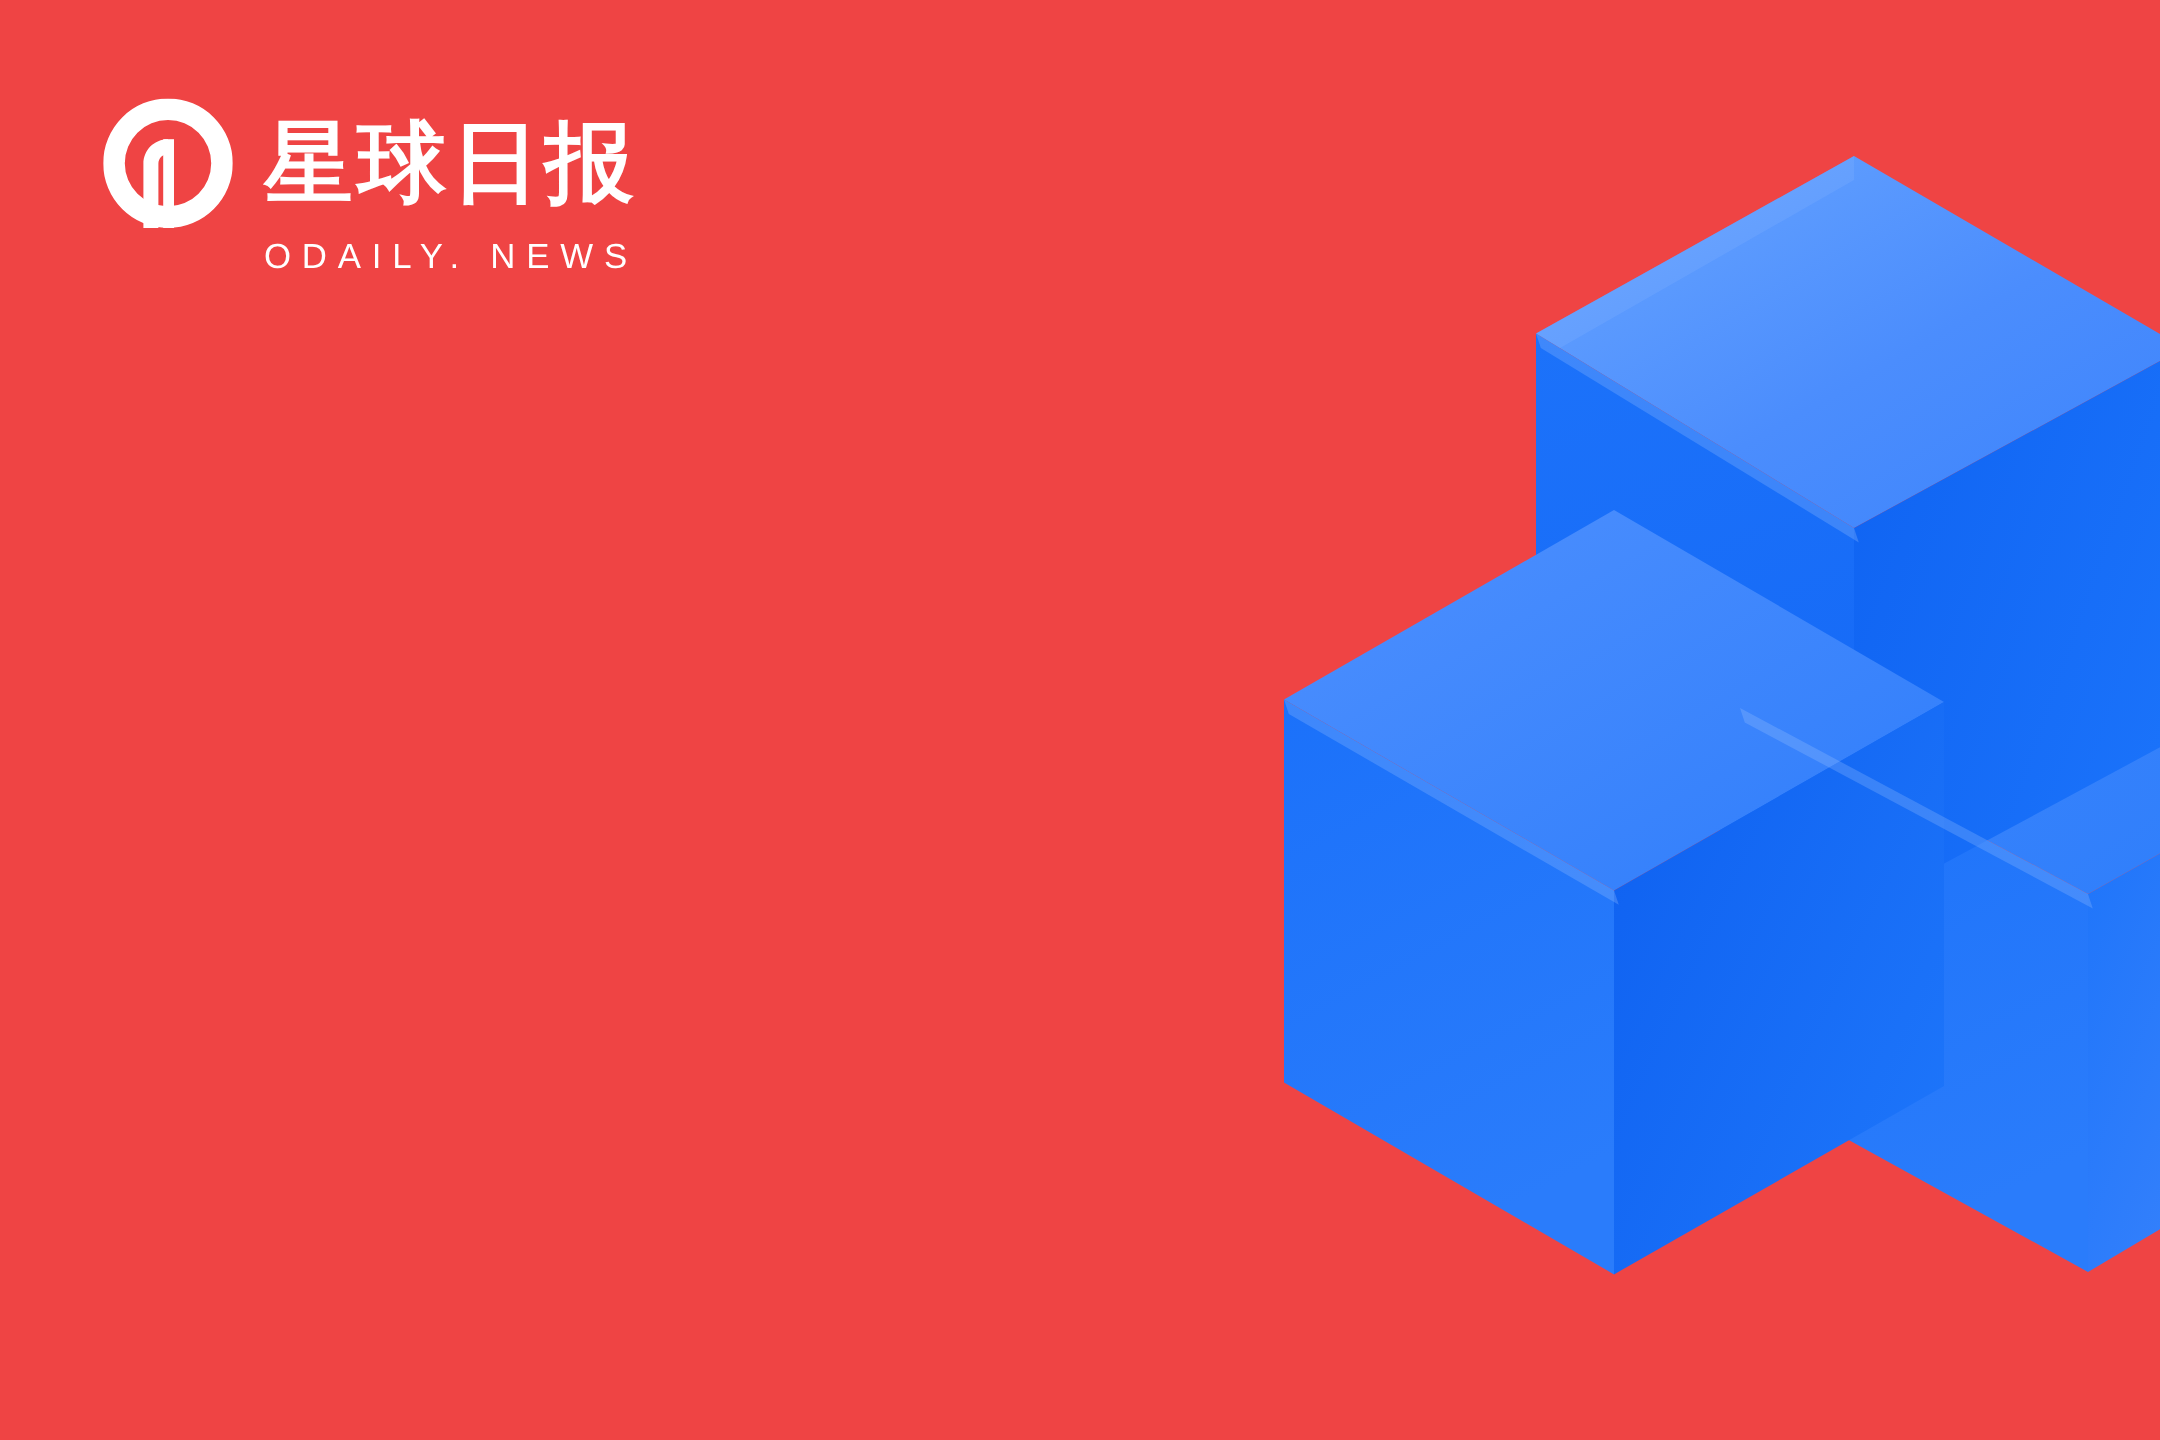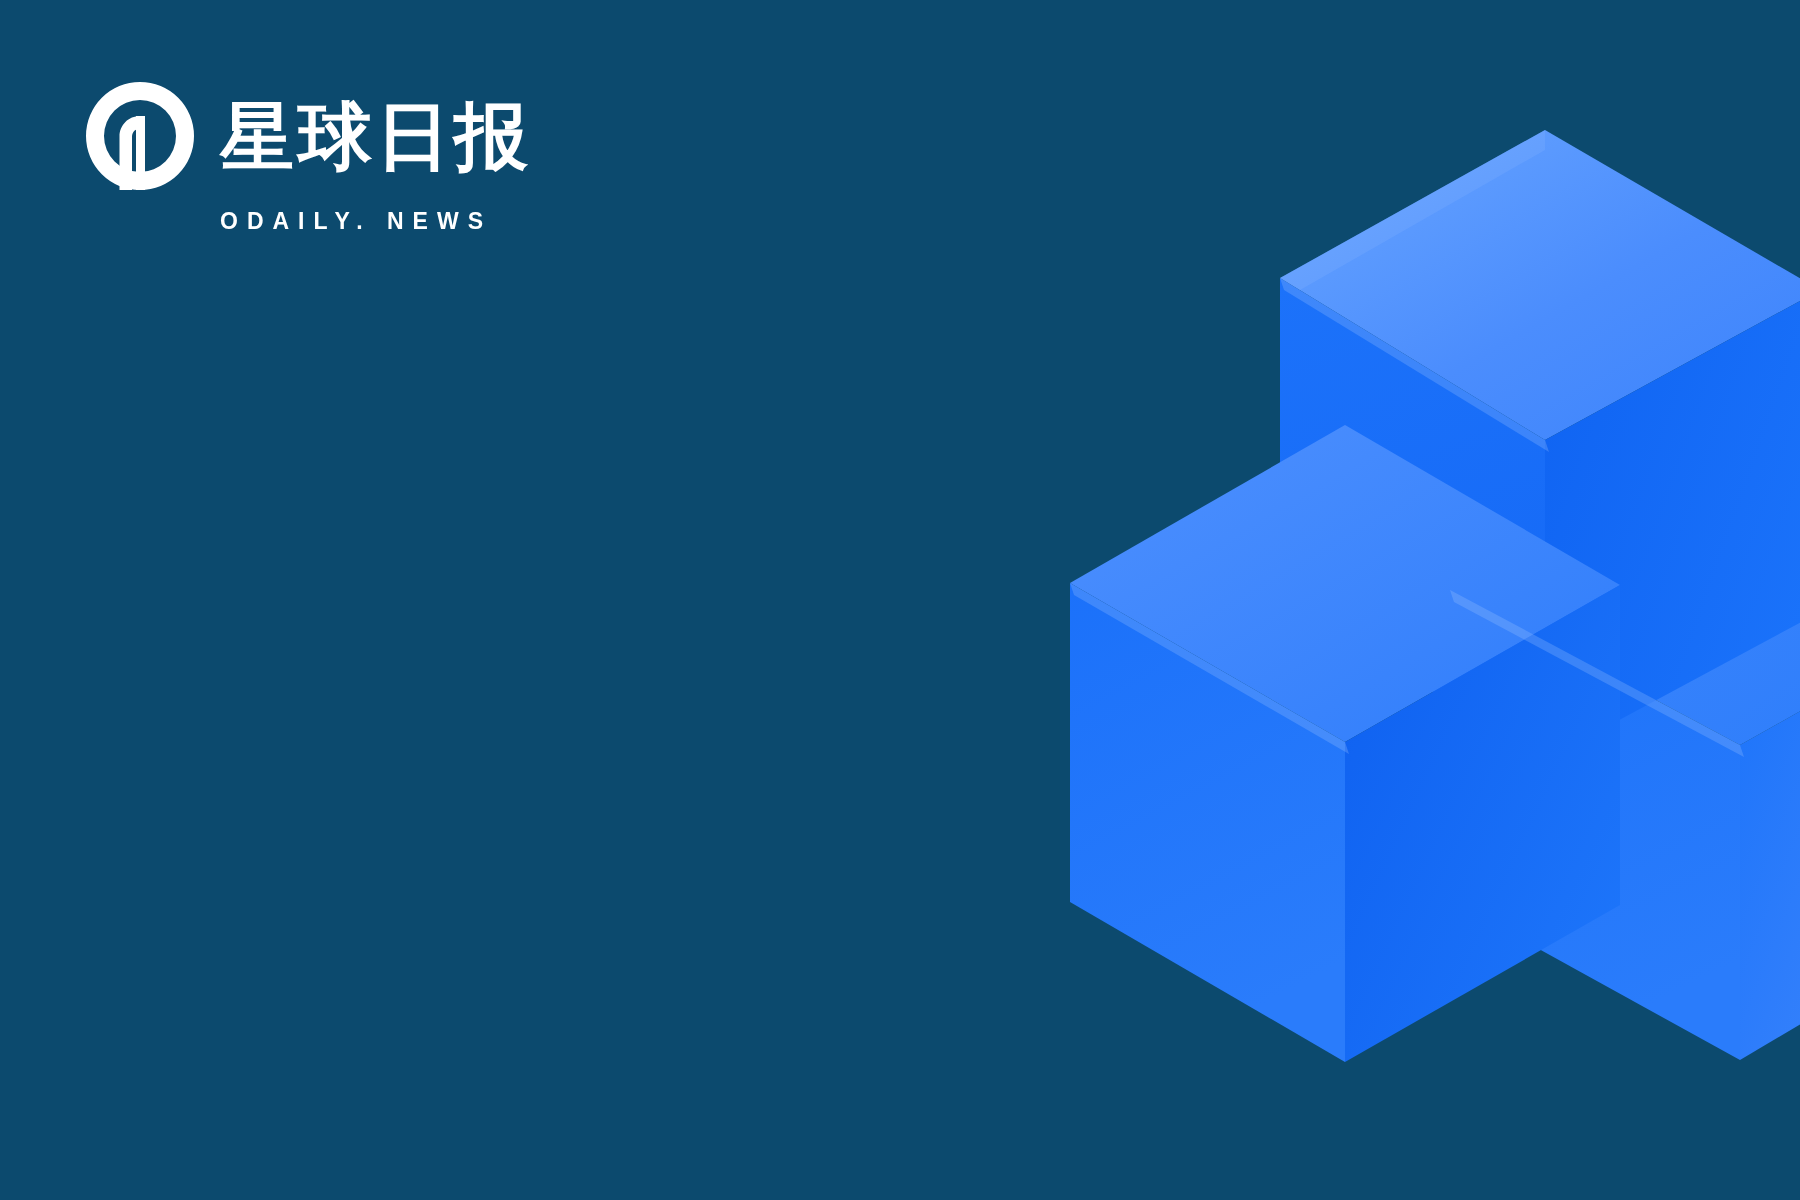--- a/index.html
+++ b/index.html
@@ -50,25 +50,25 @@
   #logo-wordmark {
     font-size: 74px;
     line-height: 1;
     font-weight: 700;
     color: #ffffff;
     letter-spacing: 4px;
     white-space: nowrap;
     font-family: "DejaVu Sans", "Liberation Sans", sans-serif;
   }
   #logo-tagline {
-    margin-top: 20px;
+    margin-top: 10px;
     margin-left: 134px;
-    font-size: 23px;
+    font-size: 29px;
     line-height: 1;
-    font-weight: 700;
+    font-weight: 400;
     color: #ffffff;
     letter-spacing: 9px;
     white-space: nowrap;
   }
 
   
   #headline {
     position: absolute;
     left: 232px;
     top: 424px;
@@ -83,21 +83,21 @@
   }
   #headline .sep {
     display: inline-block;
     padding: 0 18px;
     font-weight: 400;
   }
 </style>
 </head>
 <body>
 
-<div id="banner" style="background: #0c4a6e;">
+<div id="banner" style="background: #ef4444;">
 
   <svg id="cubes" viewBox="0 0 1800 1200" preserveAspectRatio="none">
     <defs>
       <linearGradient id="gTopA" x1="0" y1="0" x2="1" y2="1">
         <stop offset="0%" stop-color="#6aa6ff"></stop>
         <stop offset="55%" stop-color="#4b8dfd"></stop>
         <stop offset="100%" stop-color="#3b83fc"></stop>
       </linearGradient>
       <linearGradient id="gTopB" x1="0" y1="0" x2="1" y2="1">
         <stop offset="0%" stop-color="#4e90fe"></stop>

